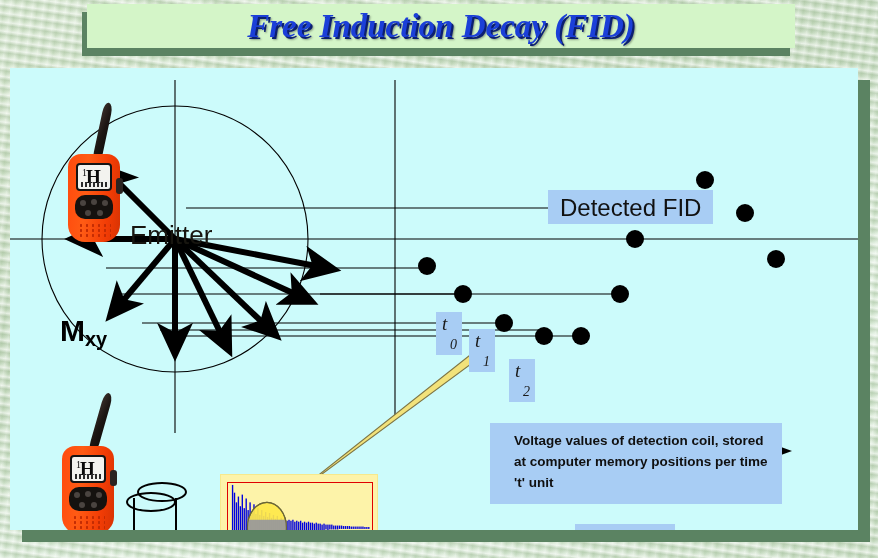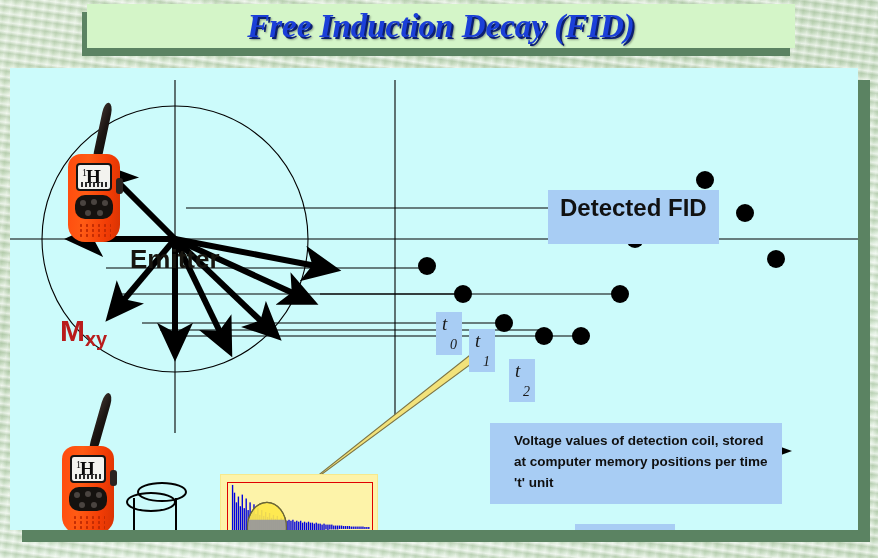--- a/index.html
+++ b/index.html
@@ -46,30 +46,30 @@
     background: #ccfbfb; overflow: hidden;
   }
 
   
   #canvas { position: absolute; left: 0; top: 0; width: 848px; height: 462px; }
 
   
   .lbl { position: absolute; font-family: "Liberation Sans", sans-serif; }
 
   #emitter-label {
-    left: 120px; top: 152px; font-size: 26px; font-weight: bold; color: #17150f; margin-top: 24px;
+    left: 120px; top: 152px; font-size: 26px; font-weight: normal; color: #17150f;
   }
   #mxy-label {
-    left: 50px; top: 246px; font-size: 30px; font-weight: bold; color: #b91c1c;
+    left: 50px; top: 246px; font-size: 30px; font-weight: bold; color: #000000;
   }
   #mxy-label .sub { font-size: 20px; vertical-align: -5px; }
 
   #detected-fid {
-    left: 538px; top: 122px; padding: 4px 12px 22px 12px;
-    background: #a8cdf4; font-size: 24px; font-weight: bold; color: #111;
+    left: 538px; top: 122px; padding: 4px 12px 2px 12px;
+    background: #a8cdf4; font-size: 24px; font-weight: normal; color: #111;
   }
   #time-label {
     left: 565px; top: 456px; padding: 3px 22px 5px 22px;
     background: #a8cdf4; font-size: 27px; font-weight: bold; color: #111;
   }
   #voltage-note {
     left: 480px; top: 355px; width: 292px; padding: 8px 10px 10px 24px;
     background: #a8cdf4; font-size: 13.5px; font-weight: bold;
     color: #101010; line-height: 1.55;
   }

